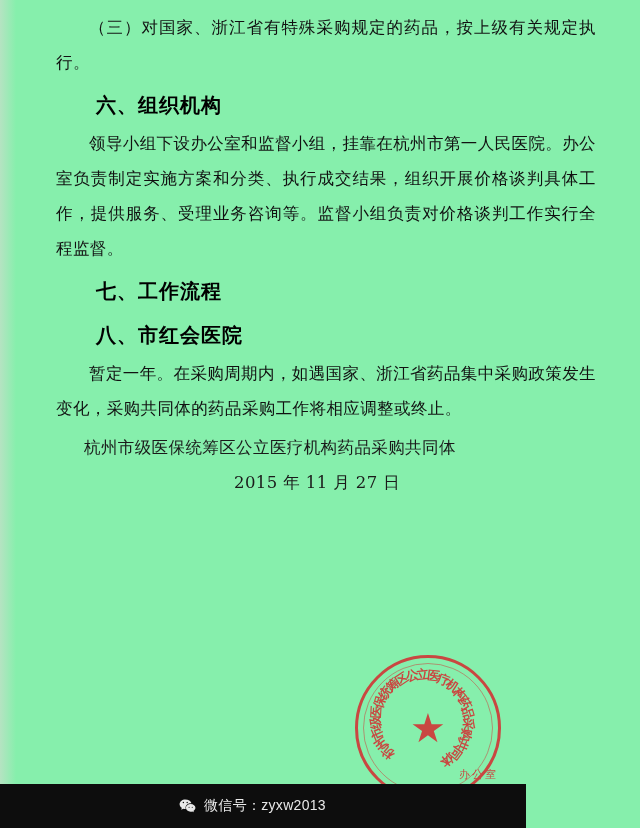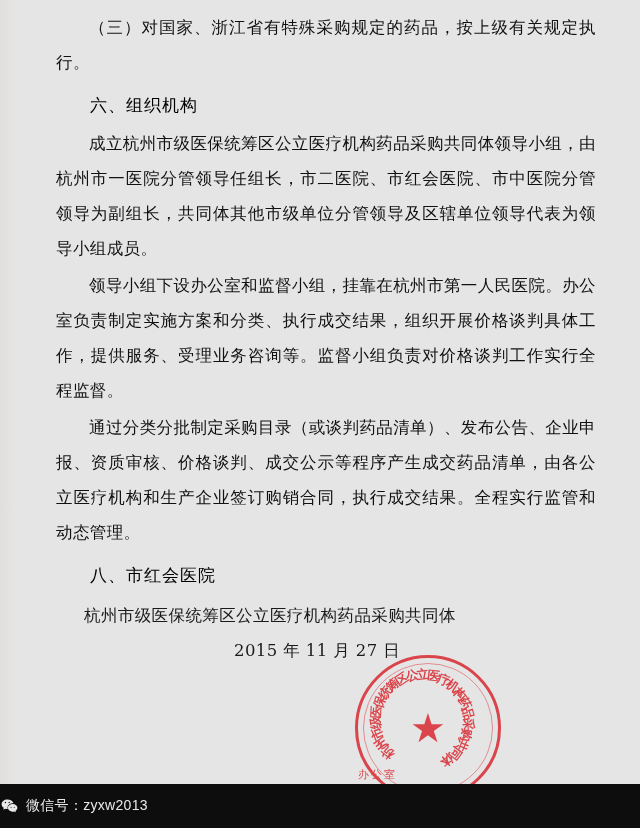--- a/index.html
+++ b/index.html
@@ -11,43 +11,43 @@
     width: 640px;
     height: 828px;
     overflow: hidden;
     font-family: "DejaVu Serif", "Liberation Serif", serif;
     color: #1a1a1a;
   }
   .page {
     position: relative;
     width: 640px;
     height: 828px;
-    background: #e5e5e5;
+    background: #86efac;
     box-sizing: border-box;
     padding: 10px 44px 0 56px;
   }
   .doc-body {
     position: relative;
     z-index: 2;
   }
   p.para {
     margin: 0 0 2px 0;
     font-size: 16.5px;
     line-height: 35px;
     text-align: justify;
     text-justify: inter-ideograph;
     letter-spacing: 0.4px;
     text-indent: 2em;
     color: #111;
   }
   p.heading {
     margin: 6px 0 2px 0;
-    font-size: 17px;
+    font-size: 20px;
     line-height: 38px;
-    font-weight: normal;
+    font-weight: bold;
     text-indent: 2em;
     letter-spacing: 1px;
     color: #000;
   }
   .sign-block {
     margin-top: 4px;
     text-align: left;
     padding-left: 28px;
   }
   .sign-line {
@@ -104,36 +104,36 @@
     color: #d8232a;
     font-family: "DejaVu Serif", "Liberation Serif", serif;
     font-weight: bold;
     transform-origin: 0 0;
   }
   .seal-bottom {
     position: absolute;
     left: 0;
     bottom: 16px;
     width: 100%;
-    text-align: left;
+    text-align: right;
     font-size: 11px;
     color: #d8232a;
     letter-spacing: 2px;
   }
   
   .watermark {
     position: absolute;
     left: 0;
     bottom: 0;
-    width: 640px;
+    width: 526px;
     height: 44px;
     background: #0d0d0d;
     display: flex;
     align-items: center;
-    justify-content: flex-start;
+    justify-content: center;
     z-index: 10;
   }
   .wm-inner {
     display: flex;
     align-items: center;
     gap: 7px;
     padding-right: 22px;
   }
   .wechat-icon {
     width: 19px;
@@ -160,24 +160,24 @@
 </head>
 <body>
 
 <div class="page">
 
   <div class="fade-edge"></div>
 
   <div class="doc-body">
     <p class="para">（三）对国家、浙江省有特殊采购规定的药品，按上级有关规定执行。</p>
     <p class="heading">六、组织机构</p>
-    <p class="para">成立杭州市级医保统筹区公立医疗机构药品采购共同体领导小组，由杭州市一医院分管领导任组长，市二医院、市红会医院、市中医院分管领导为副组长，共同体其他市级单位分管领导及区辖单位领导代表为领导小组成员。</p>
     <p class="para">领导小组下设办公室和监督小组，挂靠在杭州市第一人民医院。办公室负责制定实施方案和分类、执行成交结果，组织开展价格谈判具体工作，提供服务、受理业务咨询等。监督小组负责对价格谈判工作实行全程监督。</p>
-    <p class="para">通过分类分批制定采购目录（或谈判药品清单）、发布公告、企业申报、资质审核、价格谈判、成交公示等程序产生成交药品清单，由各公立医疗机构和生产企业签订购销合同，执行成交结果。全程实行监管和动态管理。</p>
+    <p class="heading">七、工作流程</p>
     <p class="heading">八、市红会医院</p>
+    <p class="para">暂定一年。在采购周期内，如遇国家、浙江省药品集中采购政策发生变化，采购共同体的药品采购工作将相应调整或终止。</p>
 
     <div class="sign-block">
       <div class="sign-line">杭州市级医保统筹区公立医疗机构药品采购共同体</div>
       <div class="sign-date">2015 年 11 月 27 日</div>
     </div>
   </div>
 
   <div class="seal">
     <div class="seal-inner"></div>
     <div class="seal-text" id="seal-ring">

